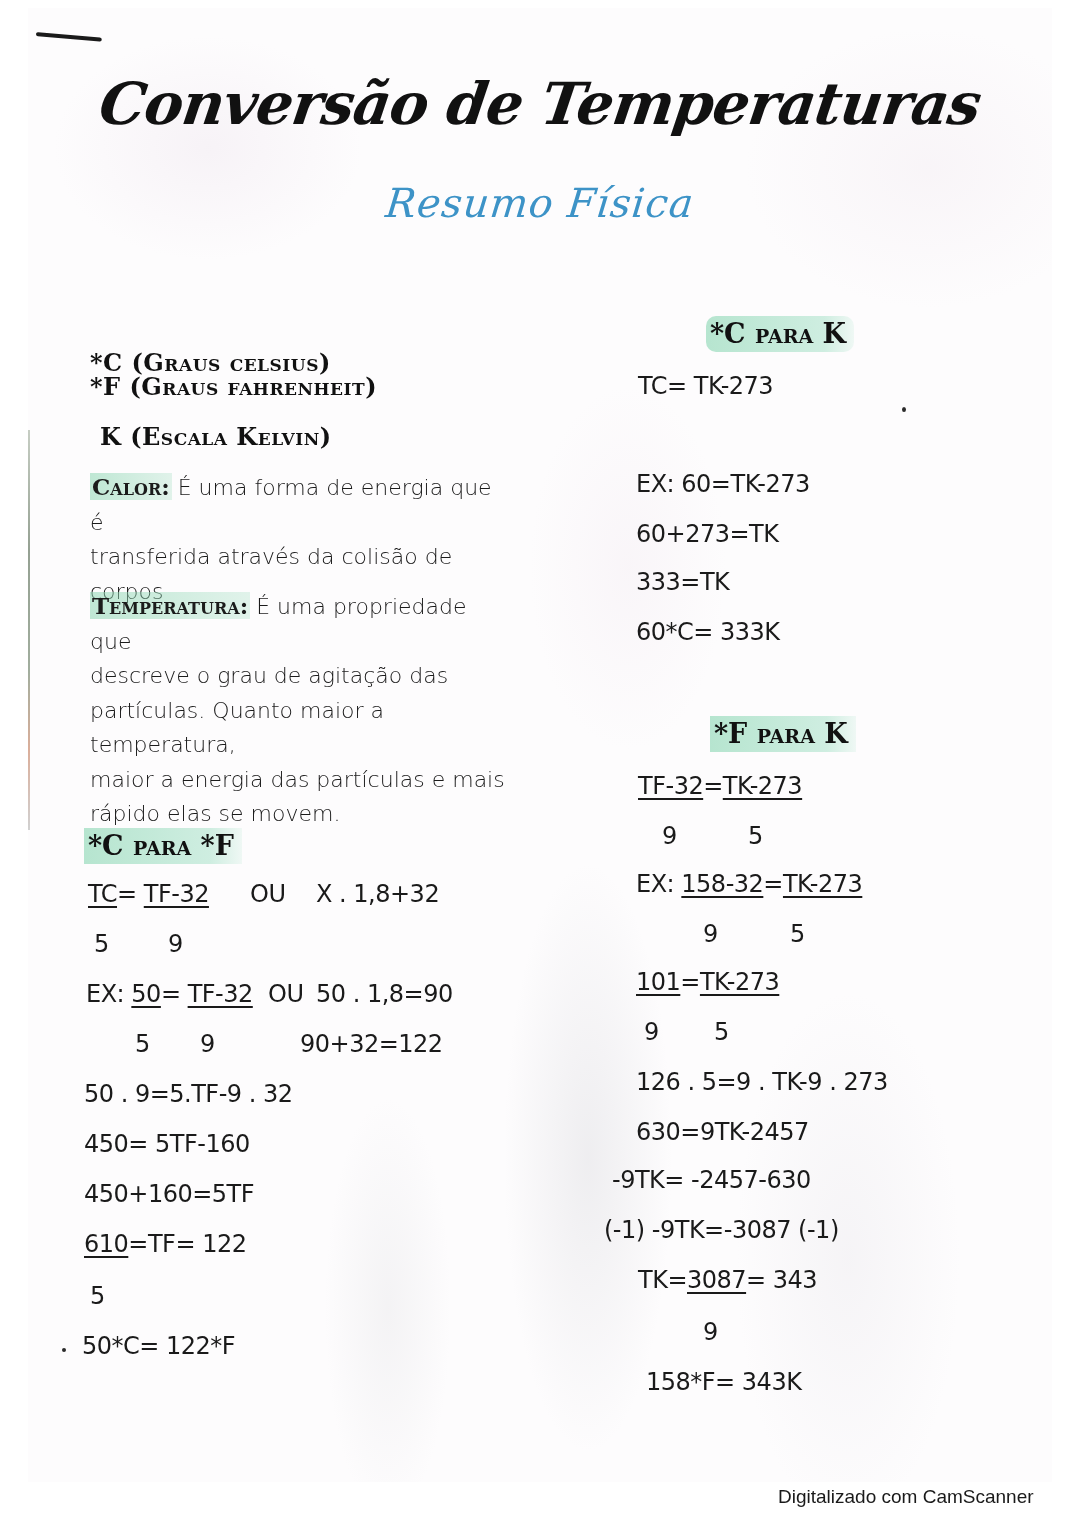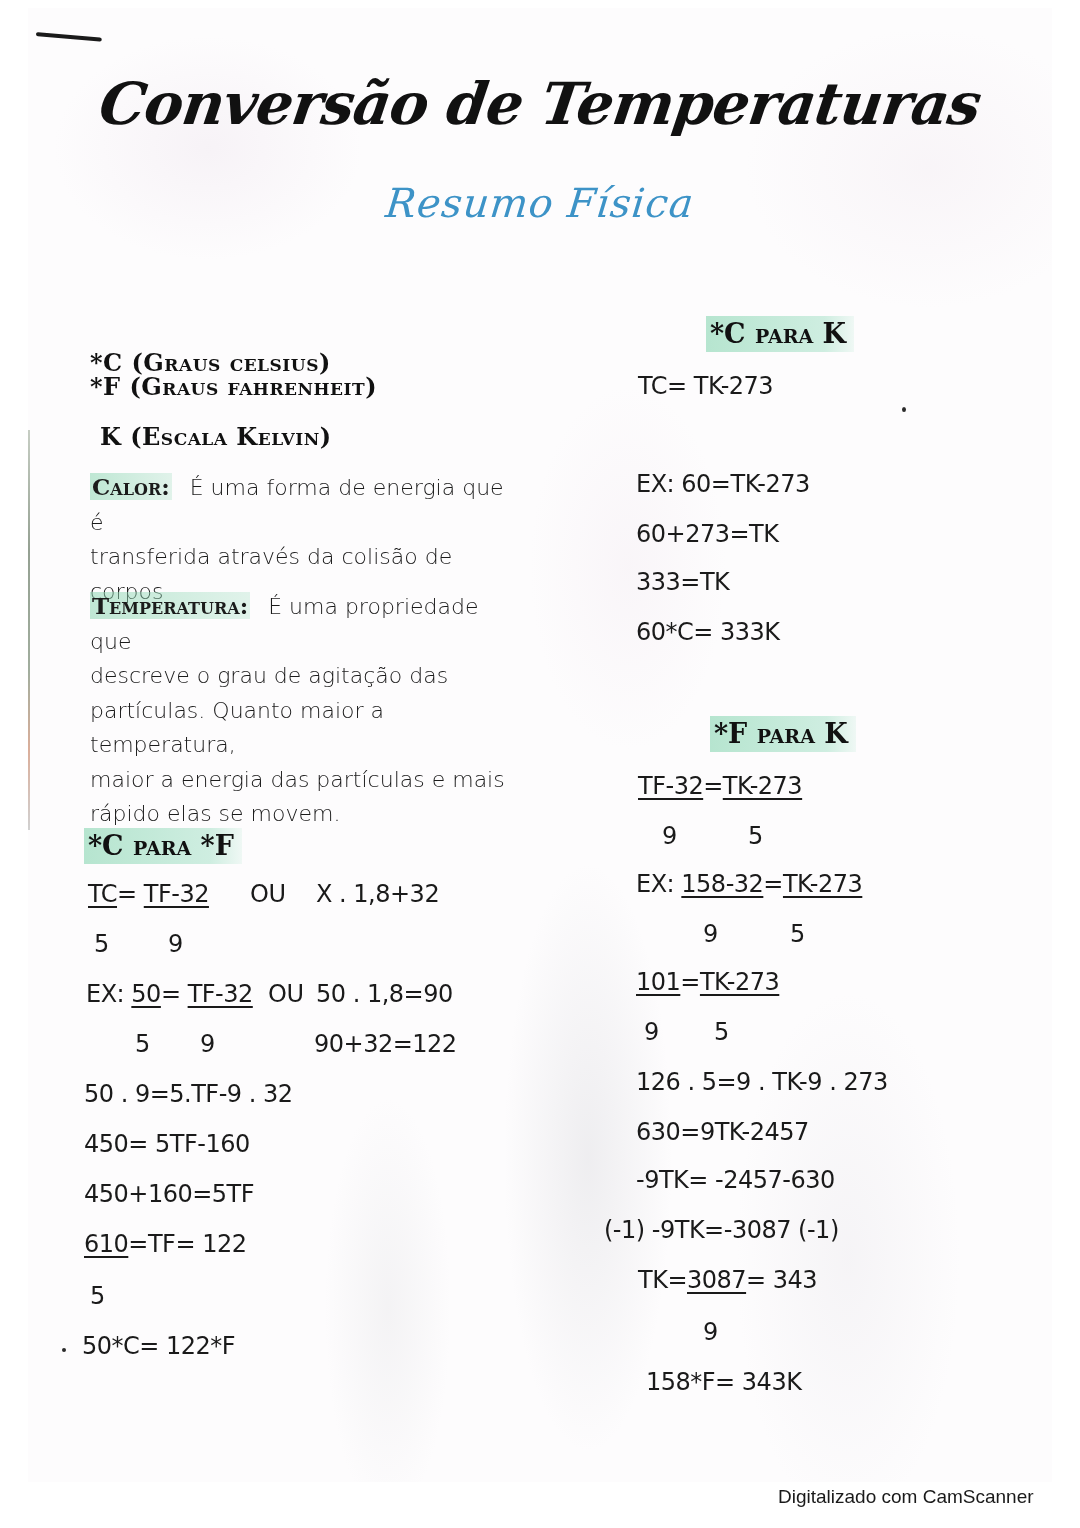--- a/index.html
+++ b/index.html
@@ -99,21 +99,21 @@
       font-family: "DejaVu Sans", sans-serif;
       font-weight: 300;
     }
     .para .term {
       font-family: "DejaVu Serif", serif;
       font-weight: bold;
       font-variant: small-caps;
       font-size: 23px;
       background: linear-gradient(to right, rgba(140,214,178,0.55), rgba(140,214,178,0.25));
       padding: 0 2px;
-      margin-right: 18px;
+      margin-right: 6px;
     }
 
     .heading {
       position: absolute;
       font-family: "DejaVu Serif", serif;
       font-weight: bold;
       font-size: 27px;
       font-variant: small-caps;
       color: #111;
       padding: 0 8px 0 4px;
@@ -185,31 +185,31 @@
 <div class="line" style="left:250px; top:880px;">OU</div>
 <div class="line" style="left:316px; top:880px;">X . 1,8+32</div>
 <div class="line" style="left:94px; top:930px;">5</div>
 <div class="line" style="left:168px; top:930px;">9</div>
 
 <div class="line" style="left:86px; top:980px;"><span>EX: </span><span class="u">50</span><span>=</span> <span class="u">TF-32</span></div>
 <div class="line" style="left:268px; top:980px;">OU</div>
 <div class="line" style="left:316px; top:980px;">50 . 1,8=90</div>
 <div class="line" style="left:135px; top:1030px;">5</div>
 <div class="line" style="left:200px; top:1030px;">9</div>
-<div class="line" style="left:314px; top:1030px;">90+32=122</div>
+<div class="line" style="left:300px; top:1030px;">90+32=122</div>
 
 <div class="line" style="left:84px; top:1080px;">50 . 9=5.TF-9 . 32</div>
 <div class="line" style="left:84px; top:1130px;">450= 5TF-160</div>
 <div class="line" style="left:84px; top:1180px;">450+160=5TF</div>
 <div class="line" style="left:84px; top:1230px;"><span class="u">610</span><span>=TF= 122</span></div>
 <div class="line" style="left:90px; top:1282px;">5</div>
 <div class="speck" style="left:62px; top:1348px;"></div>
 <div class="line" style="left:82px; top:1332px;">50*C= 122*F</div>
 
-<div class="heading" style="left:706px; top:316px;">*C para K</div>
+<div class="heading" style="left:706px; top:316px;border-radius:10px;">*C para K</div>
 <div class="line" style="left:638px; top:372px;">TC= TK-273</div>
 <div class="speck" style="left:902px; top:407px; width:4px; height:5px;"></div>
 <div class="line" style="left:636px; top:470px;">EX: 60=TK-273</div>
 <div class="line" style="left:636px; top:520px;">60+273=TK</div>
 <div class="line" style="left:636px; top:568px;">333=TK</div>
 <div class="line" style="left:636px; top:618px;">60*C= 333K</div>
 
 <div class="heading" style="left:710px; top:716px;">*F para K</div>
 
 <div class="line" style="left:638px; top:772px;"><span class="u">TF-32</span><span>=</span><span class="u">TK-273</span></div>
@@ -219,19 +219,19 @@
 <div class="line" style="left:636px; top:870px;"><span>EX: </span><span class="u">158-32</span><span>=</span><span class="u">TK-273</span></div>
 <div class="line" style="left:703px; top:920px;">9</div>
 <div class="line" style="left:790px; top:920px;">5</div>
 
 <div class="line" style="left:636px; top:968px;"><span class="u">101</span><span>=</span><span class="u">TK-273</span></div>
 <div class="line" style="left:644px; top:1018px;">9</div>
 <div class="line" style="left:714px; top:1018px;">5</div>
 
 <div class="line" style="left:636px; top:1068px;">126 . 5=9 . TK-9 . 273</div>
 <div class="line" style="left:636px; top:1118px;">630=9TK-2457</div>
-<div class="line" style="left:636px; top:1166px;">-9TK= -2457-630</div>
+<div class="line" style="left:612px; top:1166px;">-9TK= -2457-630</div>
 <div class="line" style="left:604px; top:1216px;">(-1) -9TK=-3087 (-1)</div>
 <div class="line" style="left:638px; top:1266px;"><span>TK=</span><span class="u">3087</span><span>= 343</span></div>
 <div class="line" style="left:703px; top:1318px;">9</div>
 <div class="line" style="left:646px; top:1368px;">158*F= 343K</div>
 
 <div class="footer">Digitalizado com CamScanner</div>
 
 </body></html>

